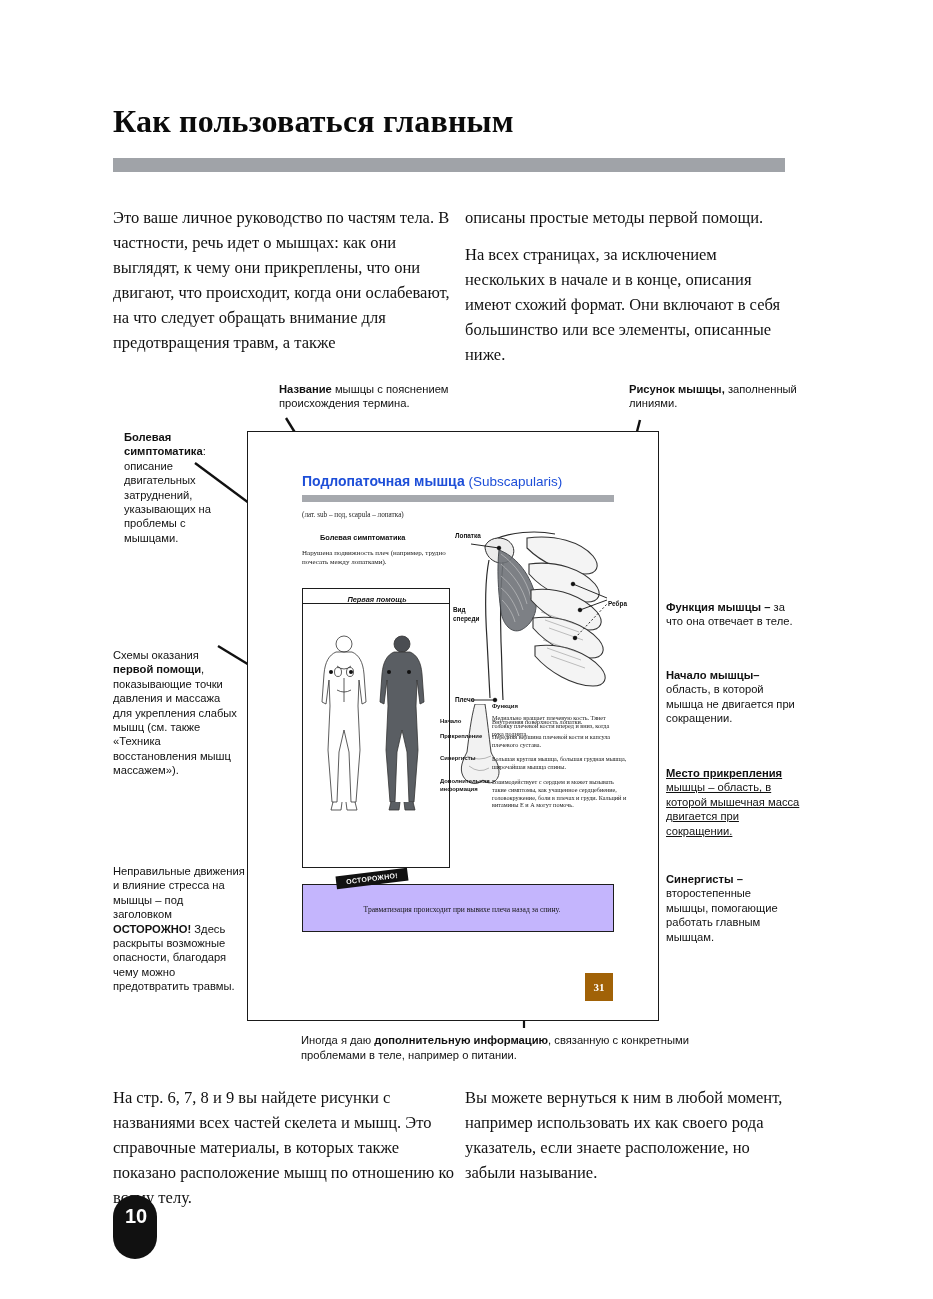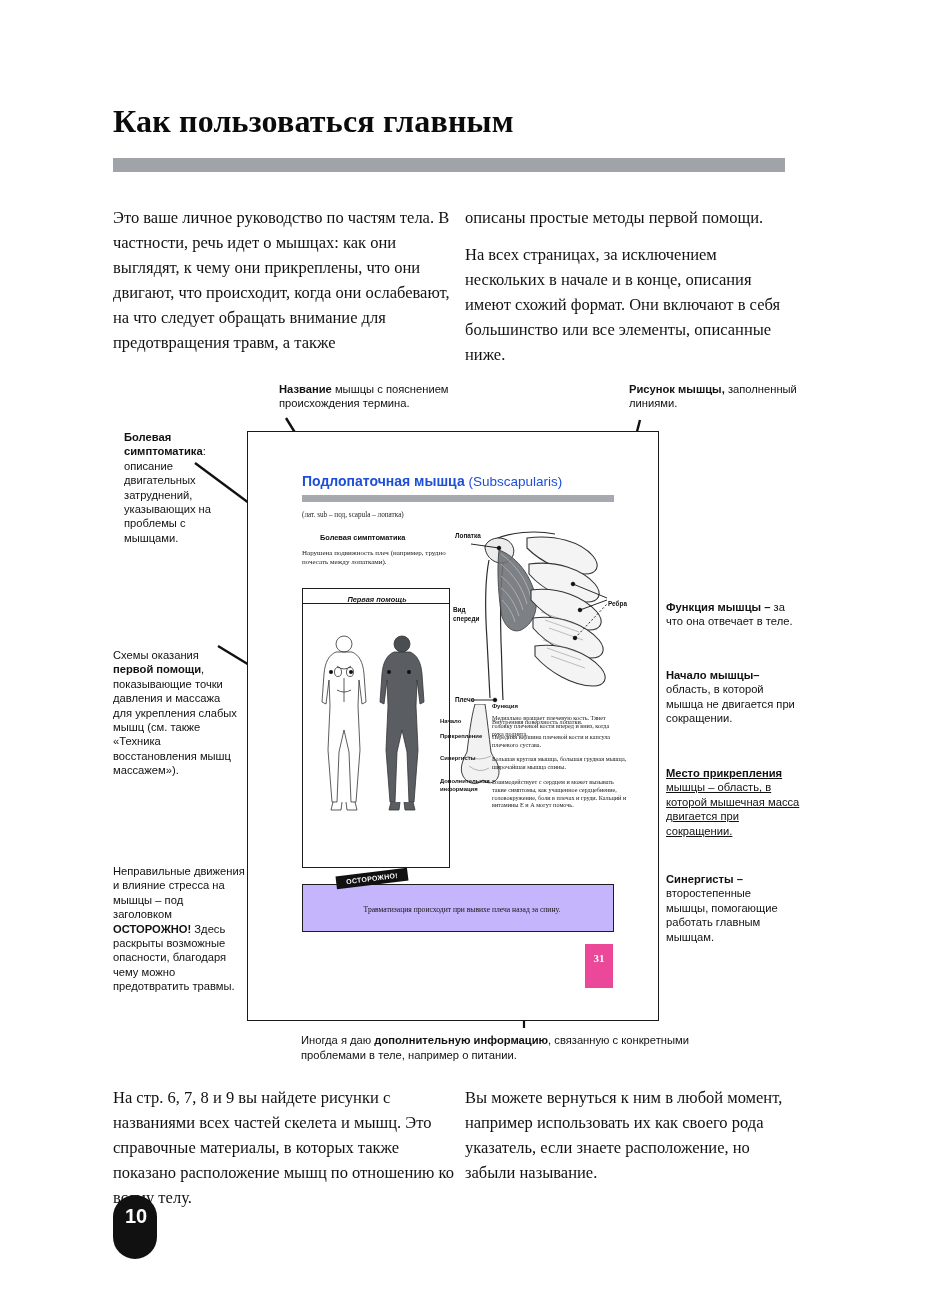--- a/index.html
+++ b/index.html
@@ -127,21 +127,21 @@
   }
   .warn-tag{
     position:absolute;left:336px;top:494px;
     background:#111;color:#fff;
     font-family:"Liberation Sans",sans-serif;font-weight:bold;font-size:7px;
     padding:3px 10px 3px 10px;
     transform:rotate(-7deg);letter-spacing:.3px;
   }
 
   .pagenum-box{
-    position:absolute;left:585px;top:566px;width:28px;height:44px;background:#ec4899;
+    position:absolute;left:585px;top:595px;width:28px;height:28px;background:#a16207;
   }
   .pagenum-box span{
     display:block;width:28px;text-align:center;line-height:28px;
     color:#fff;font-family:"Liberation Serif",serif;font-weight:bold;font-size:11px;
   }
 
   .bottom-note{
     position:absolute;left:301px;top:655px;width:455px;
     font-family:"Liberation Sans",sans-serif;font-size:11.2px;line-height:15px;color:#111;
   }

